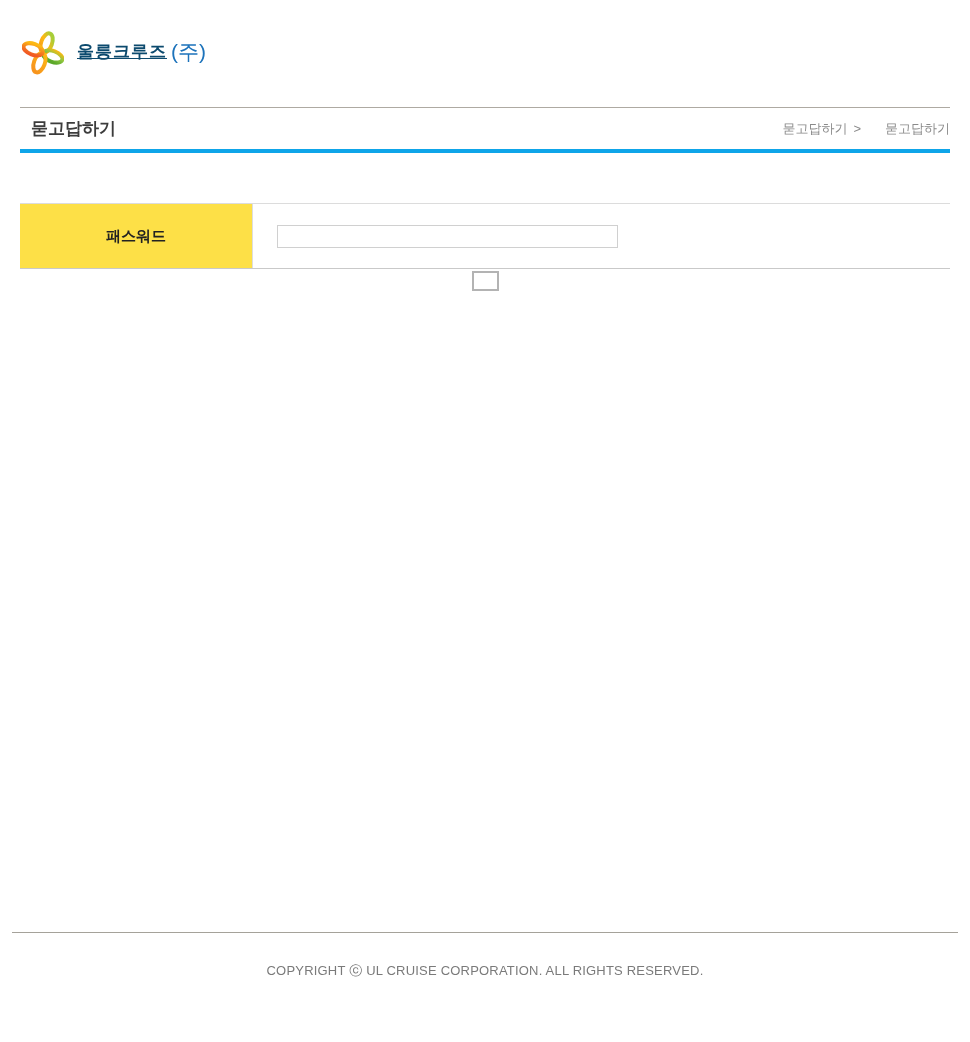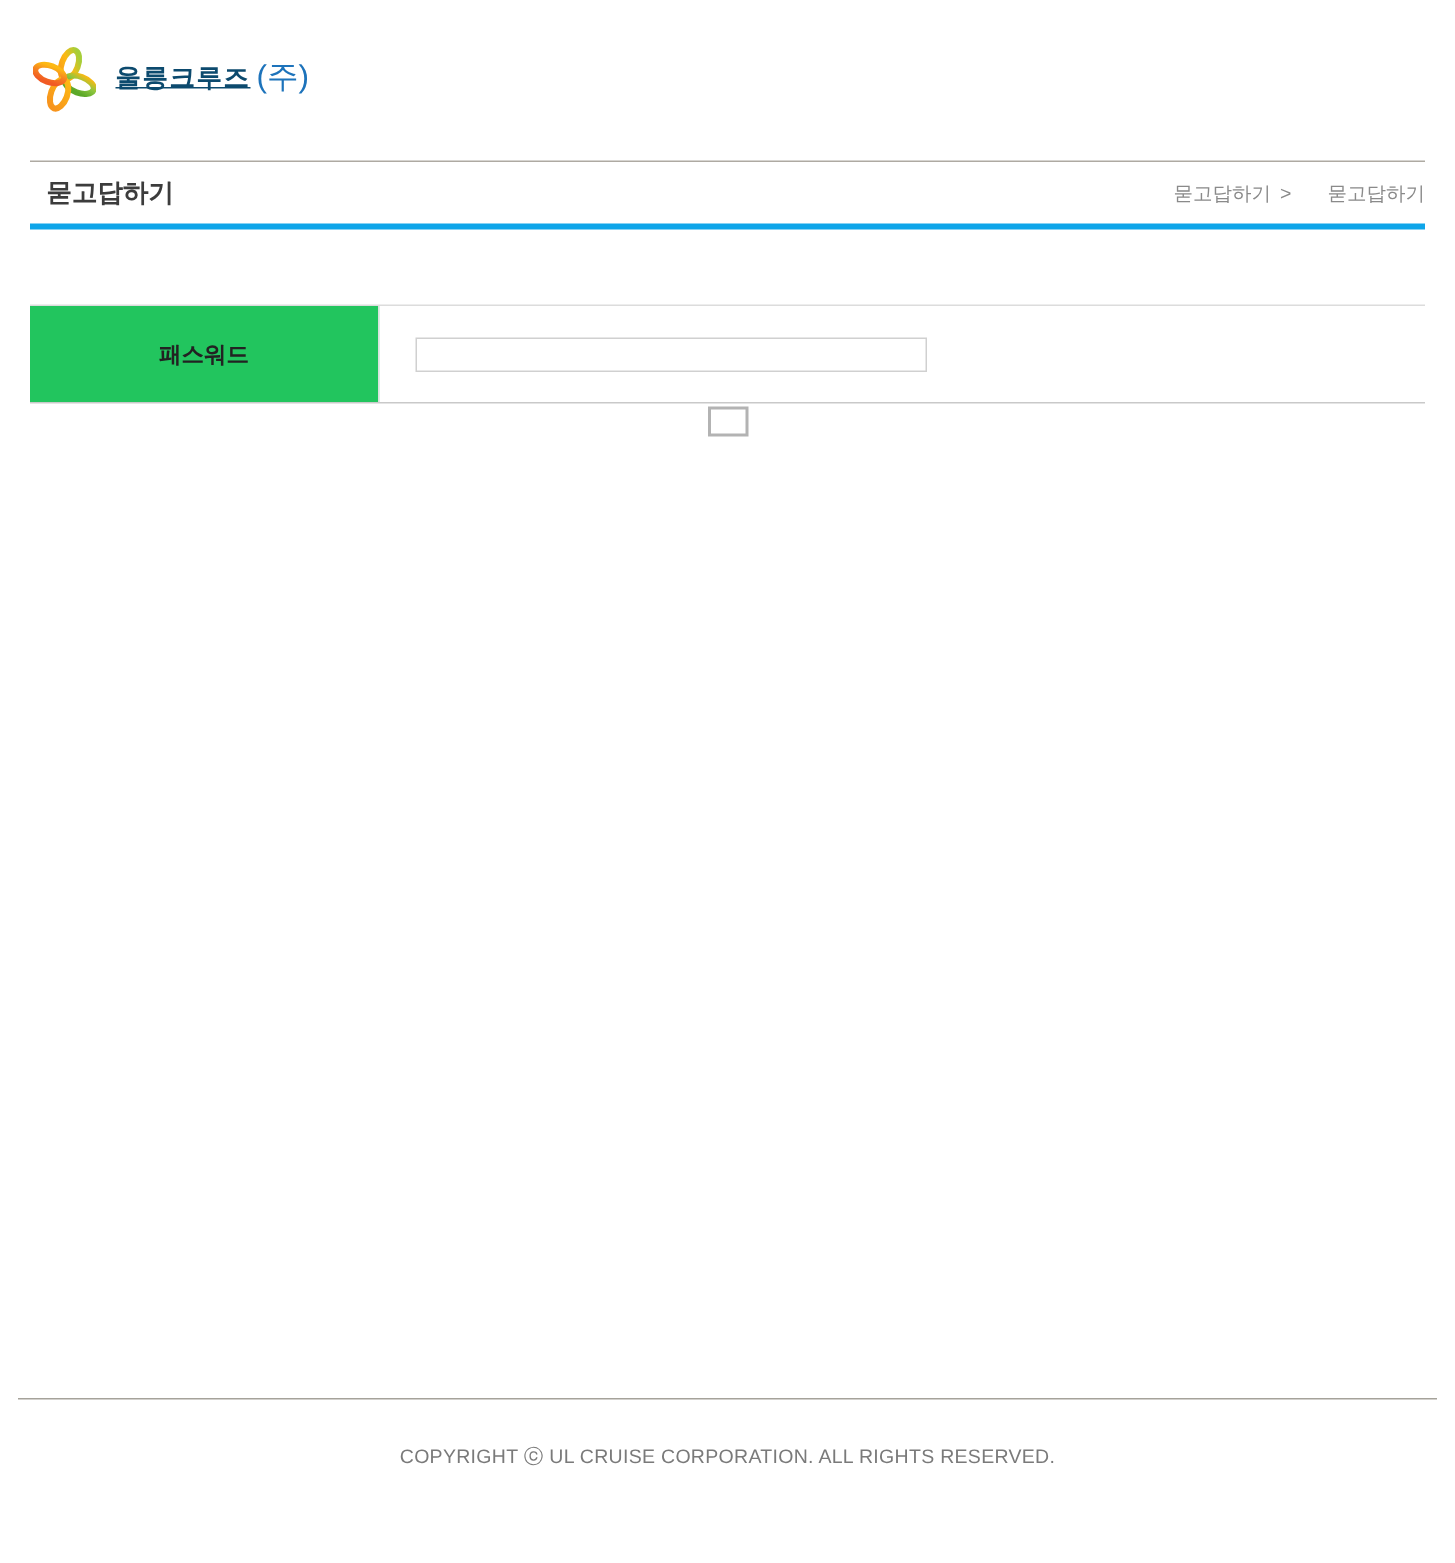--- a/index.html
+++ b/index.html
@@ -69,21 +69,21 @@
 
   
   .form-table {
     margin: 50px 20px 0 20px;
     border-top: 1px solid #dcdcdc;
     border-bottom: 1px solid #c9c9c9;
   }
   .form-row { display: flex; height: 64px; }
   .label-cell {
     width: 233px;
-    background: #22c55e;
+    background: #fde047;
     border-right: 1px solid #dddddd;
     display: flex;
     align-items: center;
     justify-content: center;
     font-size: 15px;
     font-weight: 700;
     color: #222222;
   }
   .input-cell {
     flex: 1;

